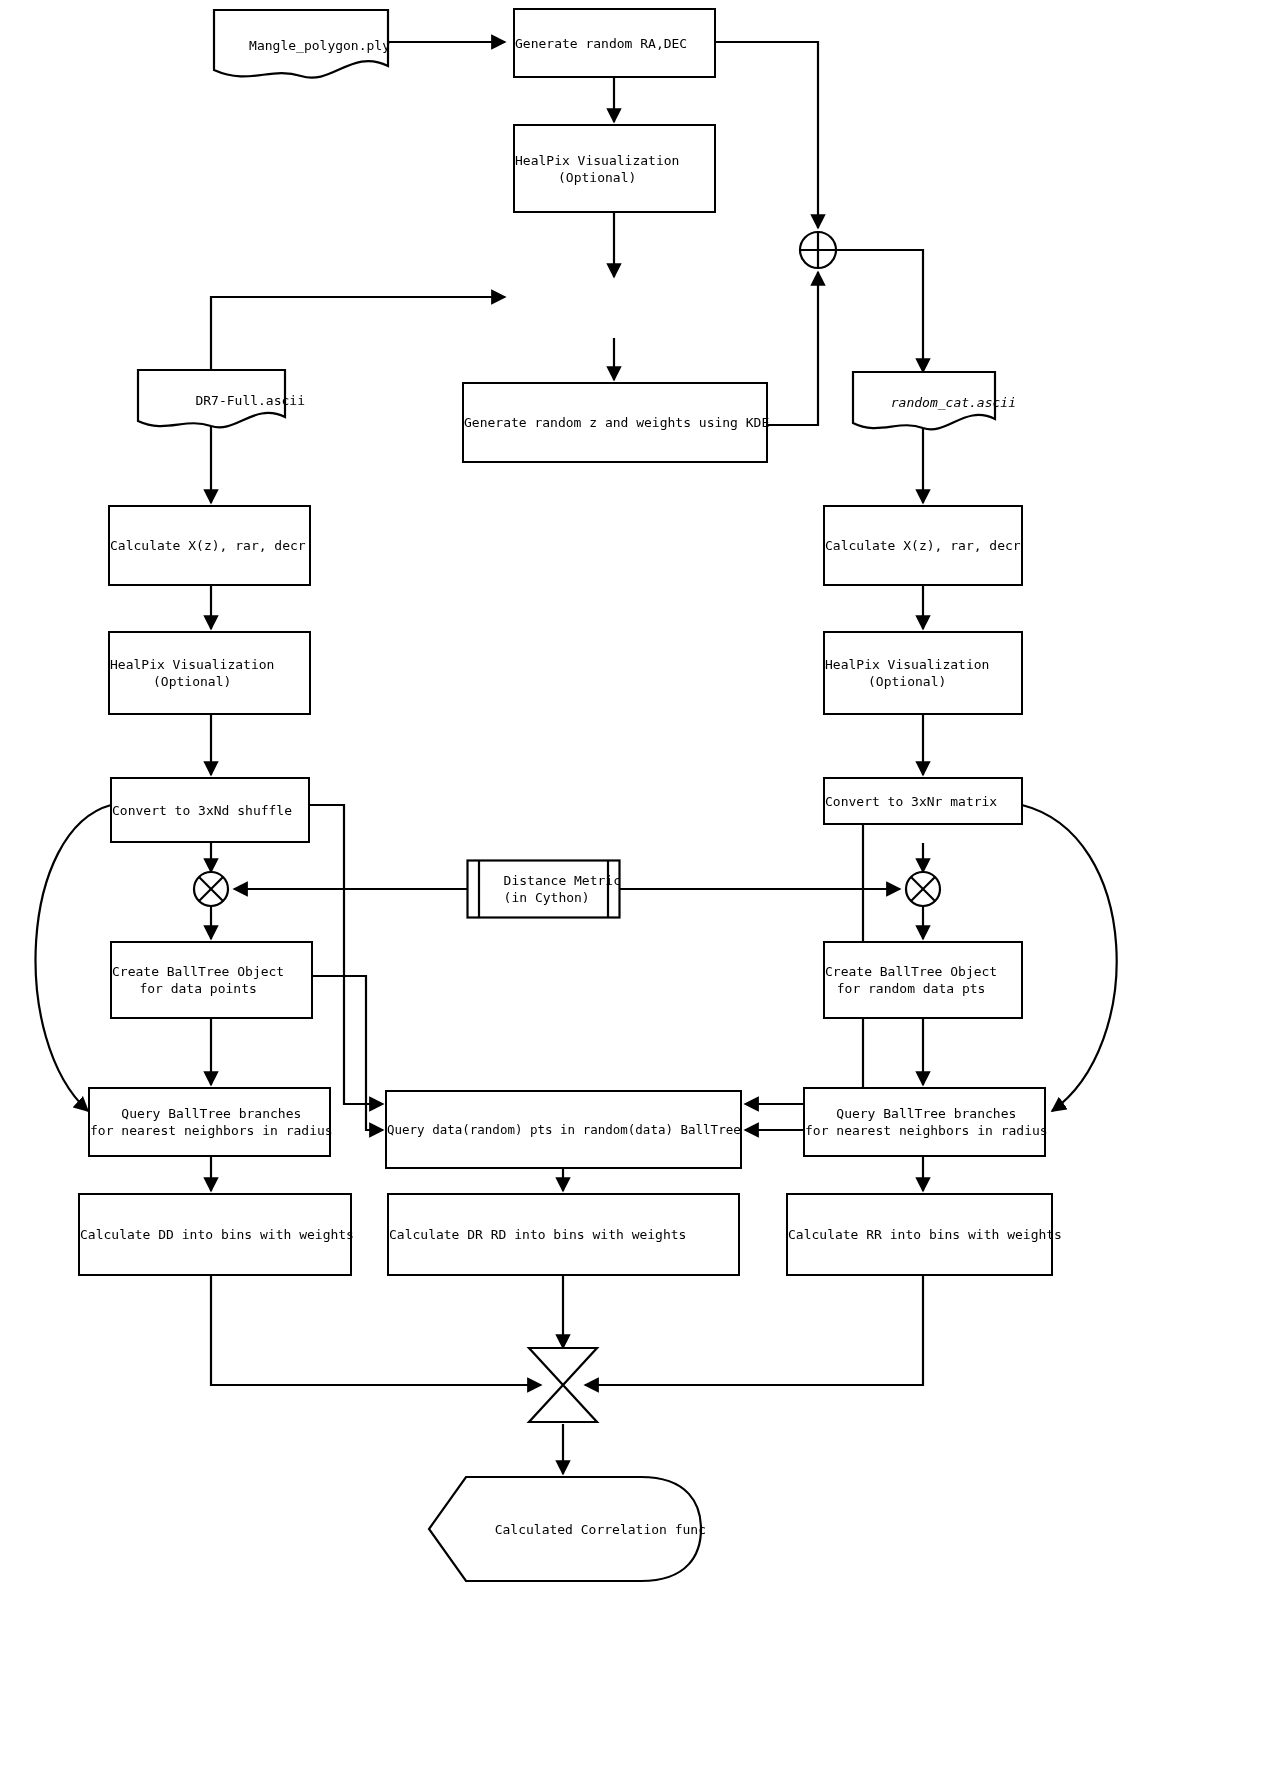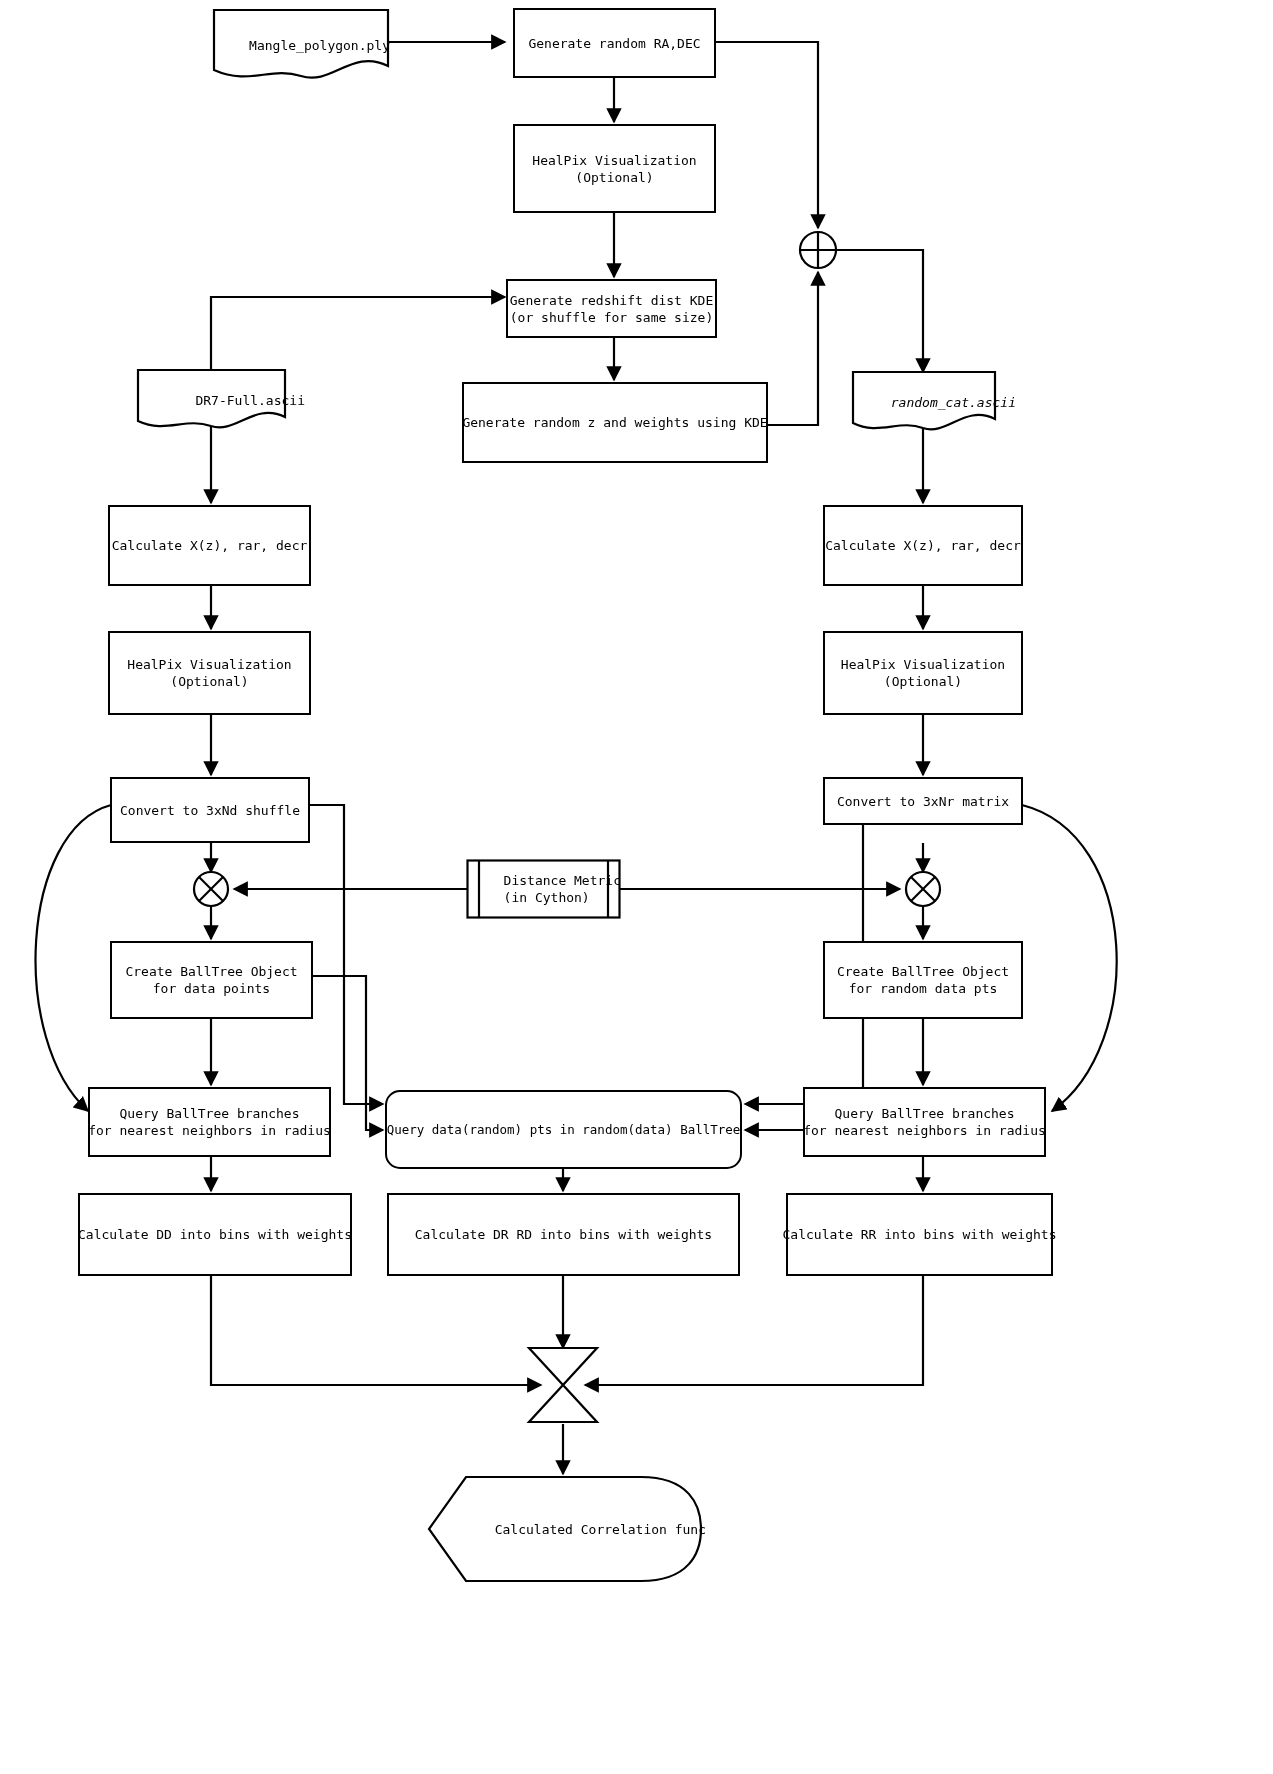--- a/index.html
+++ b/index.html
@@ -1,19 +1,19 @@
 <!DOCTYPE html>
 <html><head>
 <meta charset="utf-8">
 <style>
   html,body{margin:0;padding:0;background:#ffffff;}
   body{font-family:"DejaVu Sans Mono","Liberation Mono",monospace;}
   #canvas{position:relative;width:1273px;height:1774px;background:#fff;overflow:hidden;}
   svg.layer{position:absolute;left:0;top:0;width:1273px;height:1774px;}
-  .node{position:absolute;box-sizing:border-box;display:flex;align-items:center;justify-content:center;text-align:center;color:#000;}
+  .node{position:absolute;box-sizing:border-box;display:flex;align-items:center;justify-content:flex-start;text-align:center;color:#000;}
   .proc{border:2px solid #000;background:#fff;}
   .label{font-family:"DejaVu Sans Mono","Liberation Mono",monospace;font-size:13px;line-height:17px;white-space:pre;color:#000;}
   .label.sm{font-size:12.5px;}
   .shapewrap{position:absolute;}
   .shapewrap svg{position:absolute;left:0;top:0;overflow:visible;}
   .shapetext{position:absolute;left:0;top:0;width:100%;height:100%;display:flex;align-items:center;justify-content:flex-end;}
 </style>
 </head>
 <body>
 
@@ -127,24 +127,20 @@
 
   <div class="node proc" style="left:513px;top:8px;width:203px;height:70px;">
     <span class="label">Generate random RA,DEC</span>
   </div>
 
   <div class="node proc" style="left:513px;top:124px;width:203px;height:89px;">
     <span class="label">HealPix Visualization
 (Optional)</span>
   </div>
 
-  <div class="node proc" style="left:506px;top:279px;width:211px;height:59px;">
-    <span class="label">Generate redshift dist KDE
-(or shuffle for same size)</span>
-  </div>
 
   <div class="shapewrap" style="left:136px;top:368px;width:169px;height:65px;text-decoration:underline;">
     <svg width="151" height="65" viewBox="0 0 151 65">
       <path d="M 2,2 L 149,2 L 149,49 C 118,34 100,66 75,58 C 49,49 30,66 2,53 Z" fill="#fff" stroke="#000" stroke-width="2.2"></path>
     </svg>
     <div class="shapetext" style="padding-bottom:10px;">
       <span class="label">DR7-Full.ascii</span>
     </div>
   </div>
 
@@ -207,21 +203,21 @@
   <div class="node proc" style="left:823px;top:941px;width:200px;height:78px;">
     <span class="label">Create BallTree Object
 for random data pts</span>
   </div>
 
   <div class="node proc" style="left:88px;top:1087px;width:243px;height:70px;">
     <span class="label">Query BallTree branches
 for nearest neighbors in radius</span>
   </div>
 
-  <div class="node proc" style="left:385px;top:1090px;width:357px;height:79px;border-radius:15px;">
+  <div class="node proc" style="left:385px;top:1090px;width:357px;height:79px;">
     <span class="label sm">Query data(random) pts in random(data) BallTree</span>
   </div>
 
   <div class="node proc" style="left:803px;top:1087px;width:243px;height:70px;">
     <span class="label">Query BallTree branches
 for nearest neighbors in radius</span>
   </div>
 
   <div class="node proc" style="left:78px;top:1193px;width:274px;height:83px;">
     <span class="label">Calculate DD into bins with weights</span>

